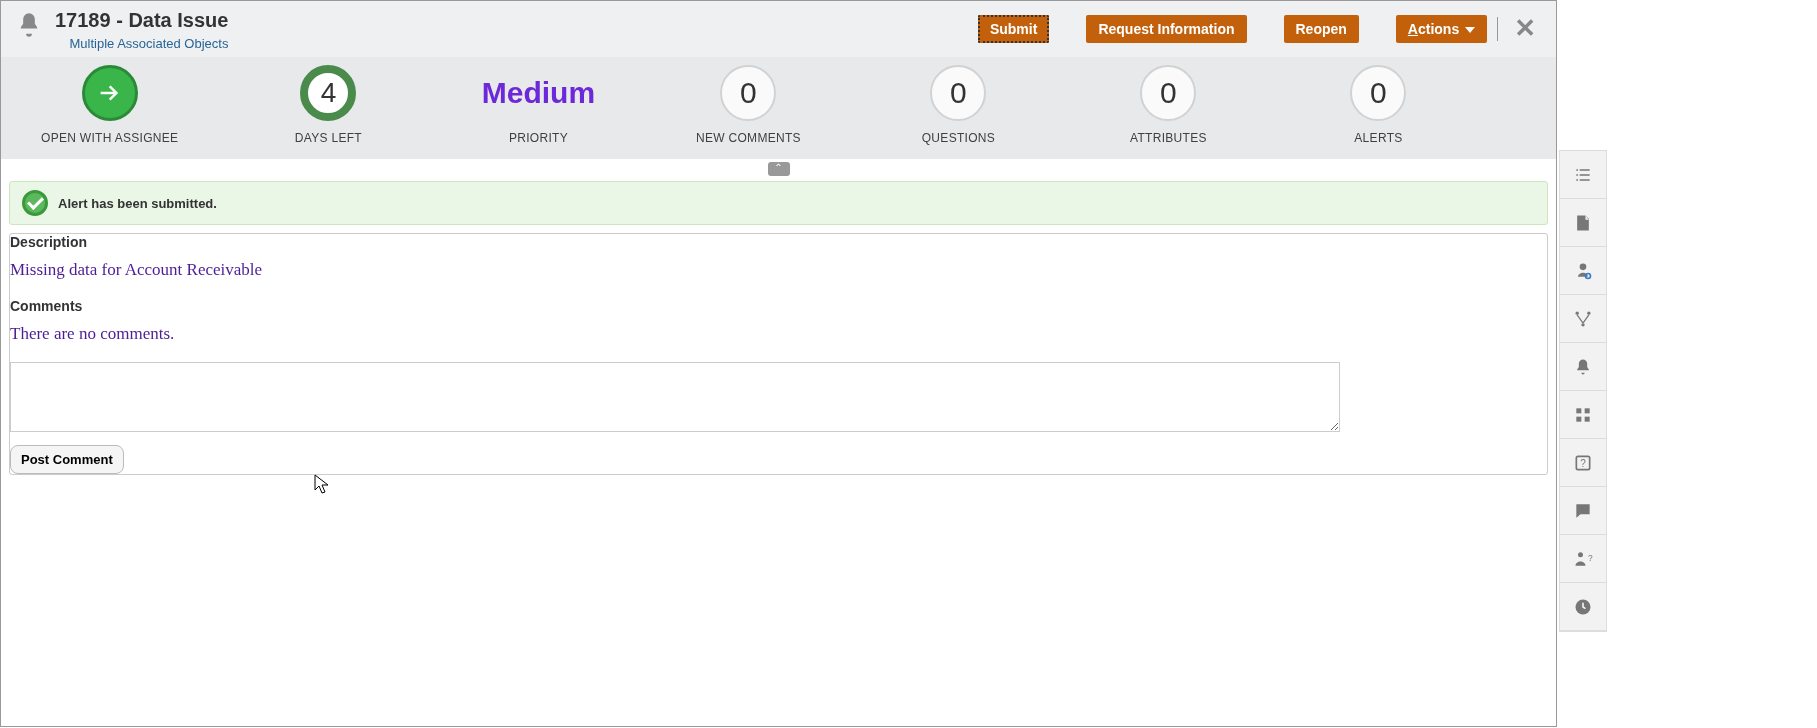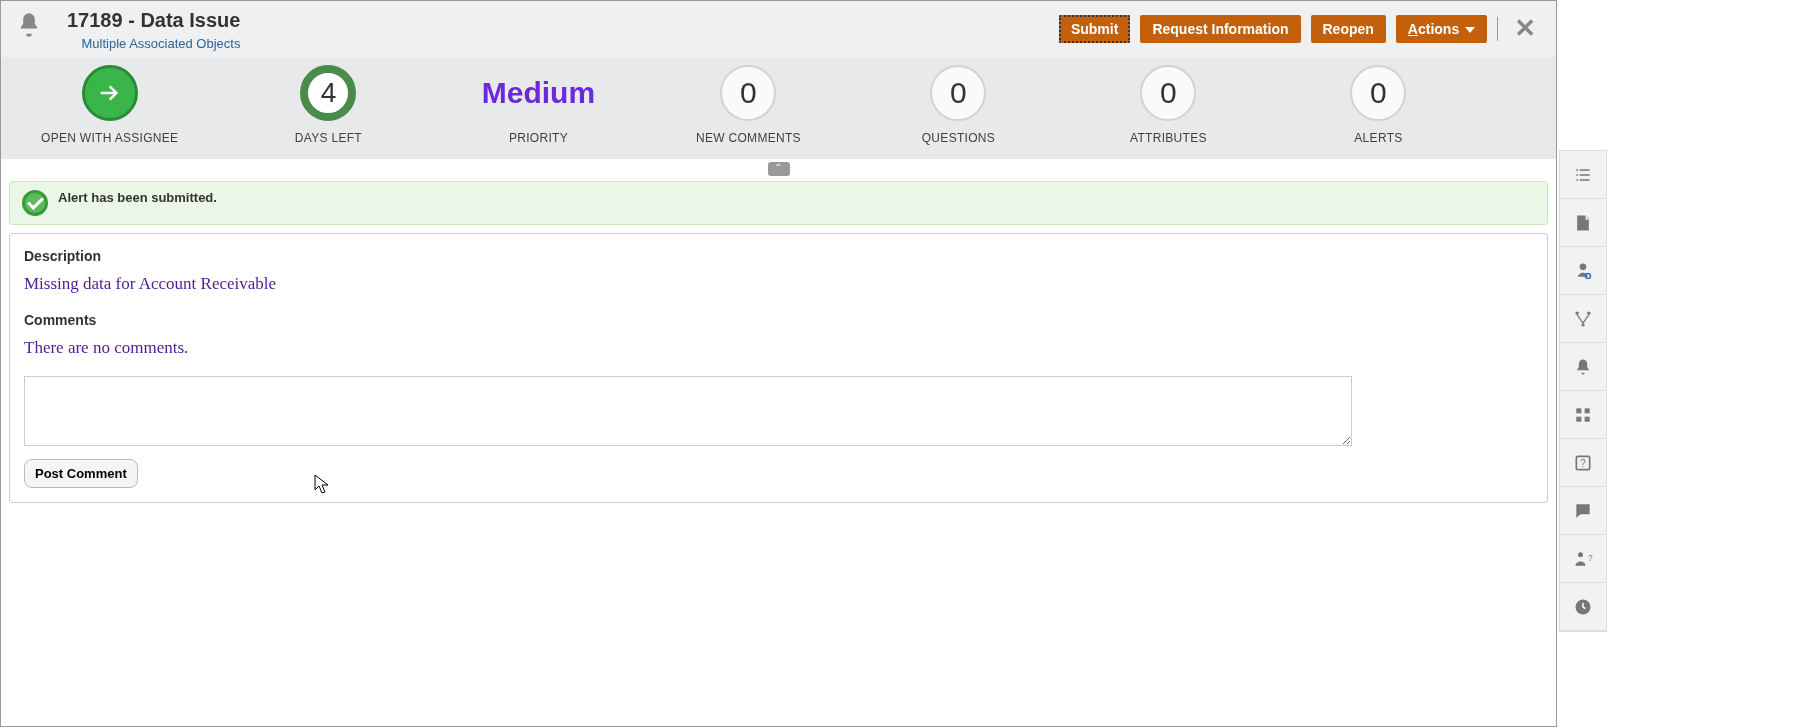--- a/index.html
+++ b/index.html
@@ -1,49 +1,49 @@
 <!DOCTYPE html>
 <html><head>
 <meta charset="utf-8">
 <style>
   * { box-sizing: border-box; margin: 0; padding: 0; }
   html, body { font-family: Arial, Helvetica, sans-serif; font-size: 13px; color: #333; background: #fff; width: 1817px; height: 728px; overflow: hidden; }
   .outer { border: 1px solid #999; width: 1557px; height: 727px; position: relative; background: #fff; }
   .header { background: #eef0f2; padding: 8px 14px 6px 14px; display: flex; align-items: flex-start; justify-content: space-between; }
-  .header-left { display: flex; align-items: flex-start; gap: 24px; }
+  .header-left { display: flex; align-items: flex-start; gap: 12px; }
   .bell-ico { width: 28px; height: 28px; margin-top: 2px; }
   .title-block .title { font-size: 20px; font-weight: bold; color: #333; }
   .title-block .sub { color: #2a6496; font-size: 13px; margin-top: 4px; cursor: pointer; text-align: right; }
   .header-right { display: flex; align-items: center; gap: 10px; margin-top: 4px; }
-  .btn { background: #c2600b; color: #fff; border: none; padding: 6px 12px; font-size: 14px; font-weight: bold; cursor: pointer; border-radius: 2px; }
+  .btn { background: #c2600b; color: #fff; border: none; padding: 6px 12px; font-size: 14px; font-weight: bold; cursor: pointer; border-radius: 2px; margin-left: 27px; }
   .btn.outlined { outline: 2px dotted #333; outline-offset: -2px; }
   .btn .caret { display: inline-block; width: 0; height: 0; border-left: 5px solid transparent; border-right: 5px solid transparent; border-top: 6px solid #fff; margin-left: 6px; vertical-align: middle; }
   .btn .ul { text-decoration: underline; }
   .vsep { width: 1px; height: 24px; background: #999; }
   .close-x { font-size: 26px; color: #888; cursor: pointer; padding: 0 6px; font-weight: bold; }
 
   .metrics { background: #e7e9eb; display: flex; padding: 8px 40px 14px 40px; justify-content: flex-start; gap: 90px; }
   .metric { text-align: center; min-width: 120px; }
   .metric .circle { width: 56px; height: 56px; border-radius: 50%; margin: 0 auto 10px auto; display: flex; align-items: center; justify-content: center; font-size: 30px; font-weight: 300; color: #333; }
   .metric .circle.grey { border: 2px solid #d0d2d4; background: #fafafa; }
   .metric .circle.green-arrow { background: #3ab54a; border: 3px solid #2a8a37; }
   .metric .circle.green-arrow svg { width: 28px; height: 28px; }
   .metric .circle.donut { background: #fff; border: 8px solid #4a8a4a; color: #333; font-size: 28px; }
   .metric .label { font-size: 12px; color: #404040; letter-spacing: 0.3px; }
   .metric .bigtext { font-size: 30px; font-weight: bold; color: #6d28d9; height: 56px; line-height: 56px; margin-bottom: 10px; }
 
   .collapse-bar { height: 14px; background: #fff; text-align: center; }
   .collapse-tab { display: inline-block; background: #999; color: #fff; width: 22px; height: 14px; border-radius: 3px; line-height: 12px; font-size: 10px; cursor: pointer; }
 
-  .alertok { margin: 8px; background: #ebf7e6; border: 1px solid #cce7c0; border-radius: 3px; padding: 8px 12px; display: flex; align-items: flex-start; gap: 10px; }
+  .alertok { margin: 8px; background: #ebf7e6; border: 1px solid #cce7c0; border-radius: 3px; padding: 8px 12px; display: flex; align-items: center; gap: 10px; }
   .alertok .chk { width: 26px; height: 26px; border-radius: 50%; background: #5cb85c; border: 3px solid #3a9a3a; position: relative; }
   .alertok .chk::after { content: ""; position: absolute; left: 6px; top: 1px; width: 6px; height: 12px; border: solid #fff; border-width: 0 3px 3px 0; transform: rotate(45deg); }
   .alertok .msg { font-weight: bold; font-size: 13px; color: #333; }
 
-  .panel { margin: 0 8px 8px 8px; border: 1px solid #ccc; border-radius: 3px; padding: 14px; }
+  .panel { margin: 0 8px 8px 8px; border: 1px solid #ccc; border-radius: 3px; }
   .sec-head { font-weight: bold; font-size: 14px; margin-bottom: 10px; }
   .sec-body { font-size: 17px; color: #4c1d95; margin-bottom: 18px; font-family: Liberation Serif, serif; }
   .comment-box { width: 88%; max-width: 1330px; height: 70px; border: 1px solid #ccc; resize: both; margin-bottom: 10px; padding: 6px; font-family: inherit; font-size: 13px; }
   .post-btn { background: #f5f5f5; border: 1px solid #bbb; padding: 6px 10px; font-weight: bold; font-size: 13px; cursor: pointer; border-radius: 8px; }
 
   
   .rail { position: absolute; top: 0; left: 1559px; width: 48px; background: #f2f2f2; border: 1px solid #ddd; display: flex; flex-direction: column; align-items: stretch; }
   .rail .cell { height: 48px; border-bottom: 1px solid #ddd; display: flex; align-items: center; justify-content: center; cursor: pointer; }
   .rail svg { width: 20px; height: 20px; fill: #777; }
 

